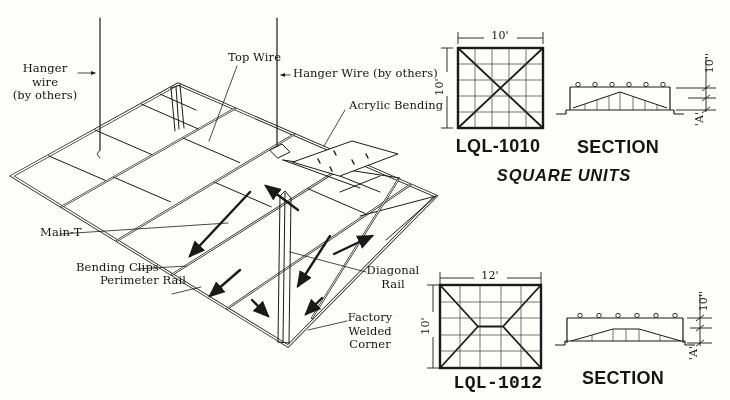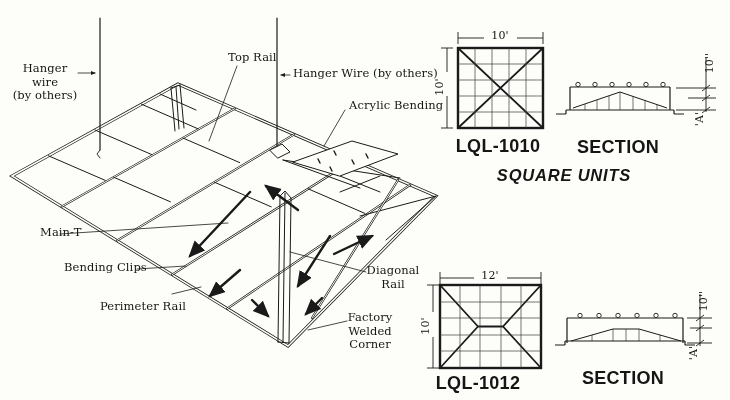--- a/index.html
+++ b/index.html
@@ -165,47 +165,47 @@
       <g stroke-width="0.9">
         <path d="M700,294 L700,346 M687,318 L712,318 M690,328 L712,328 M687,343 L712,343"></path>
         <path d="M696,321 L704,315 M696,331 L704,325 M696,346 L704,340"></path>
       </g>
     </g>
   </svg>
 
   <div class="lbl ctr" style="left:10px;top:62px;width:70px;">Hanger wire
 (by others)</div>
 
-  <div class="lbl" style="left:228px;top:51px;">Top Rail</div>
+  <div class="lbl" style="left:228px;top:51px;">Top Wire</div>
 
   <div class="lbl" style="left:293px;top:67px;">Hanger Wire (by others)</div>
 
   <div class="lbl" style="left:349px;top:99px;">Acrylic Bending</div>
 
   <div class="lbl" style="left:40px;top:226px;text-align:center;">Main-T</div>
 
-  <div class="lbl" style="left:64px;top:261px;">Bending Clips</div>
-
-  <div class="lbl" style="left:100px;top:300px;">Perimeter Rail</div>
+  <div class="lbl" style="left:76px;top:261px;">Bending Clips</div>
+
+  <div class="lbl" style="left:100px;top:274px;">Perimeter Rail</div>
 
   <div class="lbl ctr" style="left:362px;top:264px;width:62px;">Diagonal
 Rail</div>
 
   <div class="lbl ctr" style="left:326px;top:311px;width:88px;">Factory
 Welded Corner</div>
 
   <div class="lbl title-lbl ctr" style="left:486px;top:166px;width:156px;font-style:italic;">SQUARE UNITS</div>
 
   <div class="lbl bold-lbl ctr" style="left:450px;top:136px;width:96px;">LQL-1010</div>
   <div class="lbl bold-lbl ctr" style="left:570px;top:137px;width:96px;">SECTION</div>
   <div class="lbl dim ctr" style="left:481px;top:30px;width:38px;">10'</div>
   <div class="lbl dim ctr rot" style="left:426px;top:80px;width:30px;height:14px;">10'</div>
   <div class="lbl dim ctr rot" style="left:694px;top:56px;width:34px;height:14px;">10''</div>
   <div class="lbl dim ctr rot" style="left:688px;top:112px;width:26px;height:14px;">'A'</div>
 
-  <div class="lbl bold-lbl ctr" style="left:430px;top:373px;width:96px;">LQL-1012</div>
+  <div class="lbl bold-lbl ctr" style="left:450px;top:373px;width:96px;font-family:Liberation Mono, monospace;">LQL-1012</div>
   <div class="lbl bold-lbl ctr" style="left:575px;top:368px;width:96px;">SECTION</div>
   <div class="lbl dim ctr" style="left:471px;top:270px;width:38px;">12'</div>
   <div class="lbl dim ctr rot" style="left:412px;top:319px;width:30px;height:14px;">10'</div>
   <div class="lbl dim ctr rot" style="left:688px;top:294px;width:34px;height:14px;">10''</div>
   <div class="lbl dim ctr rot" style="left:682px;top:346px;width:26px;height:14px;">'A'</div>
 
 </div>
 
 </body></html>

